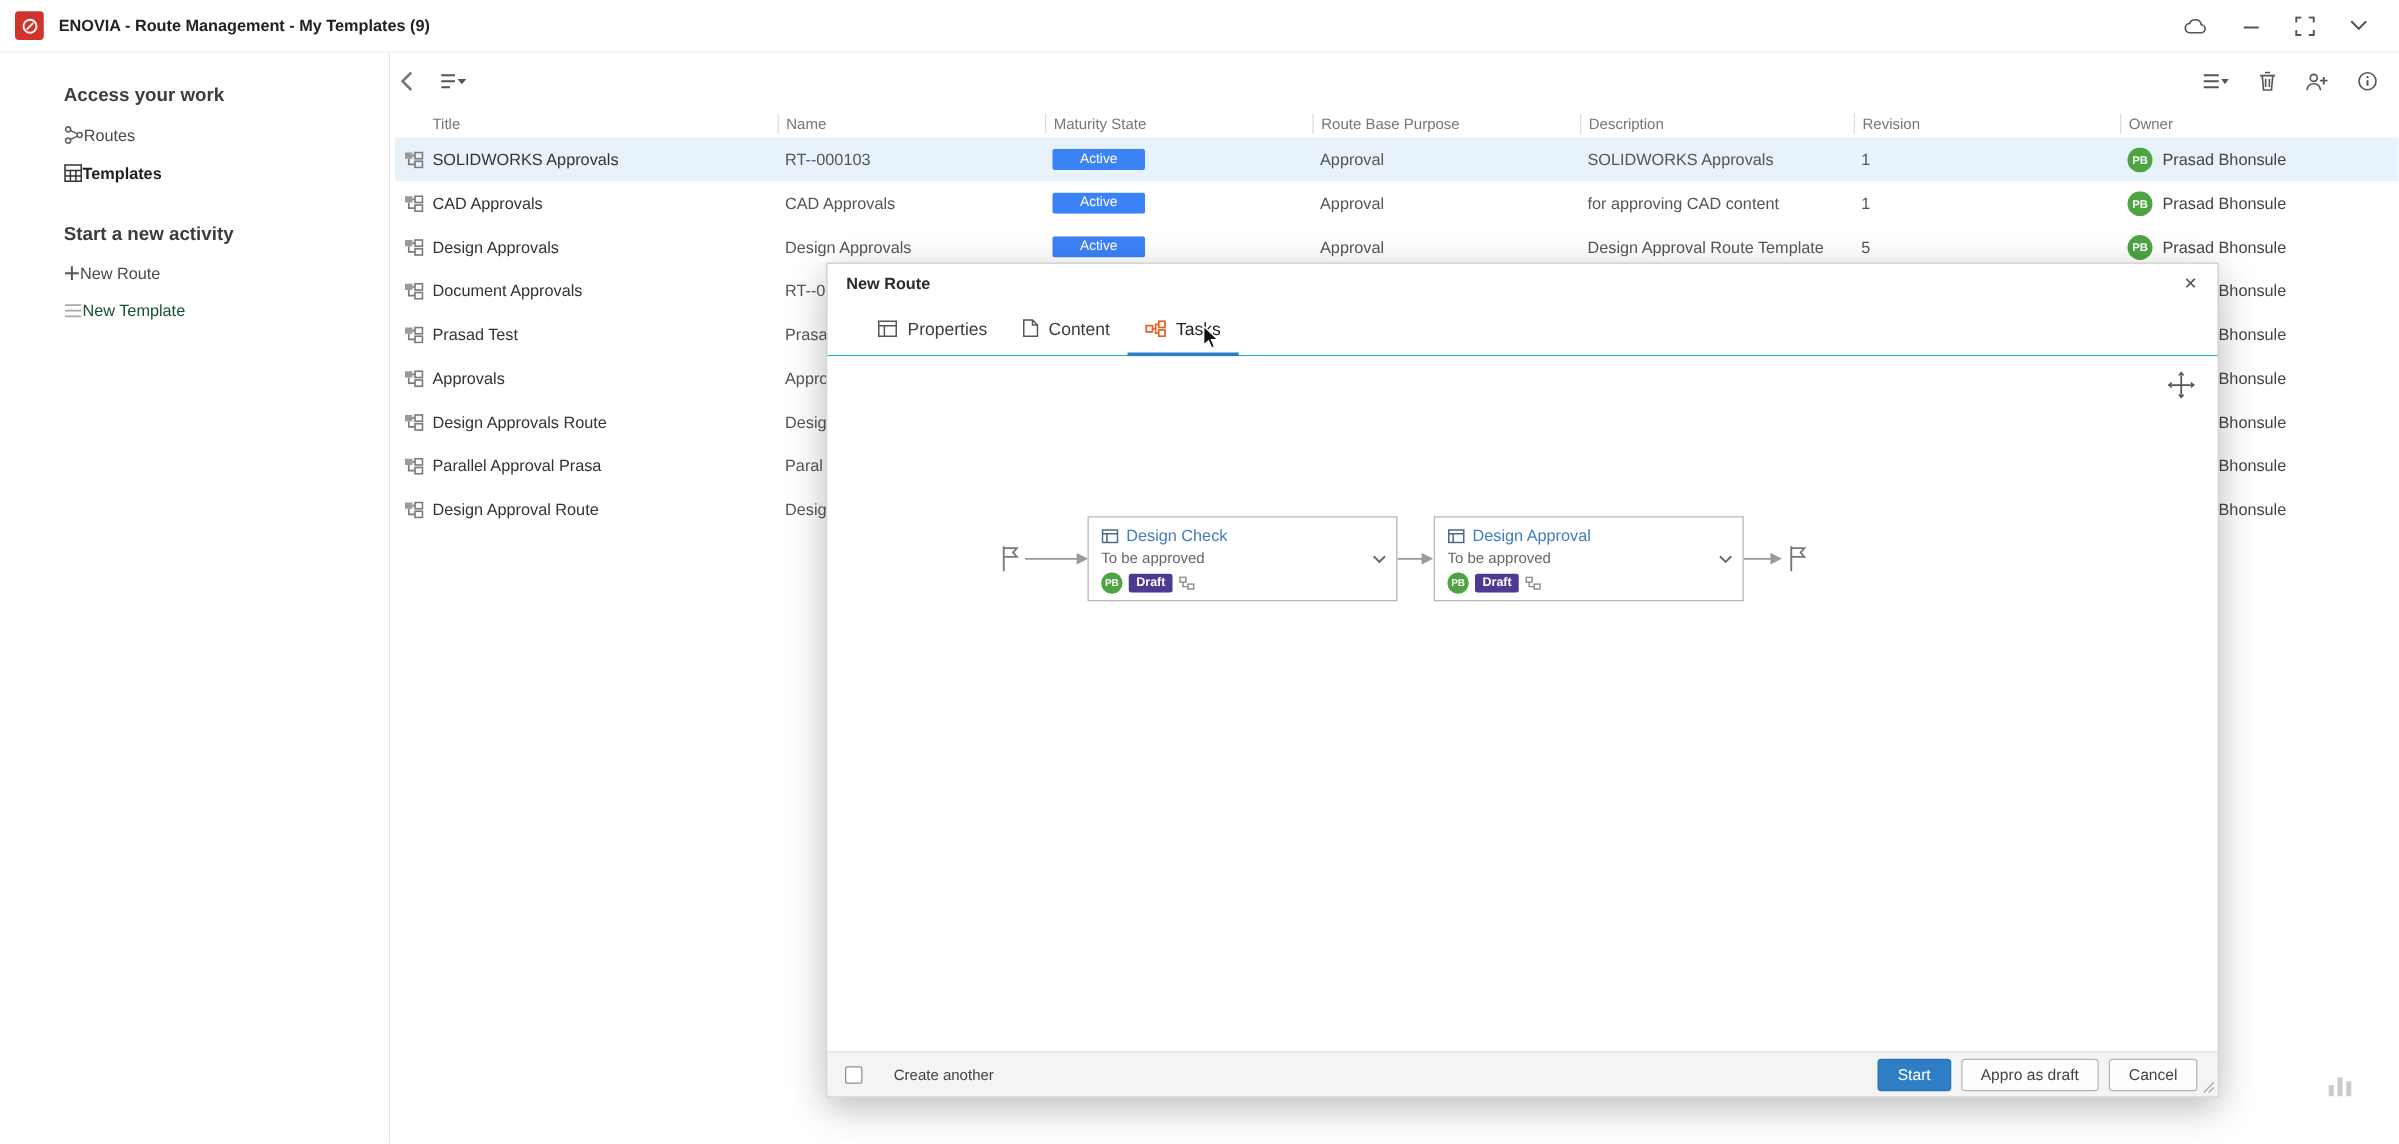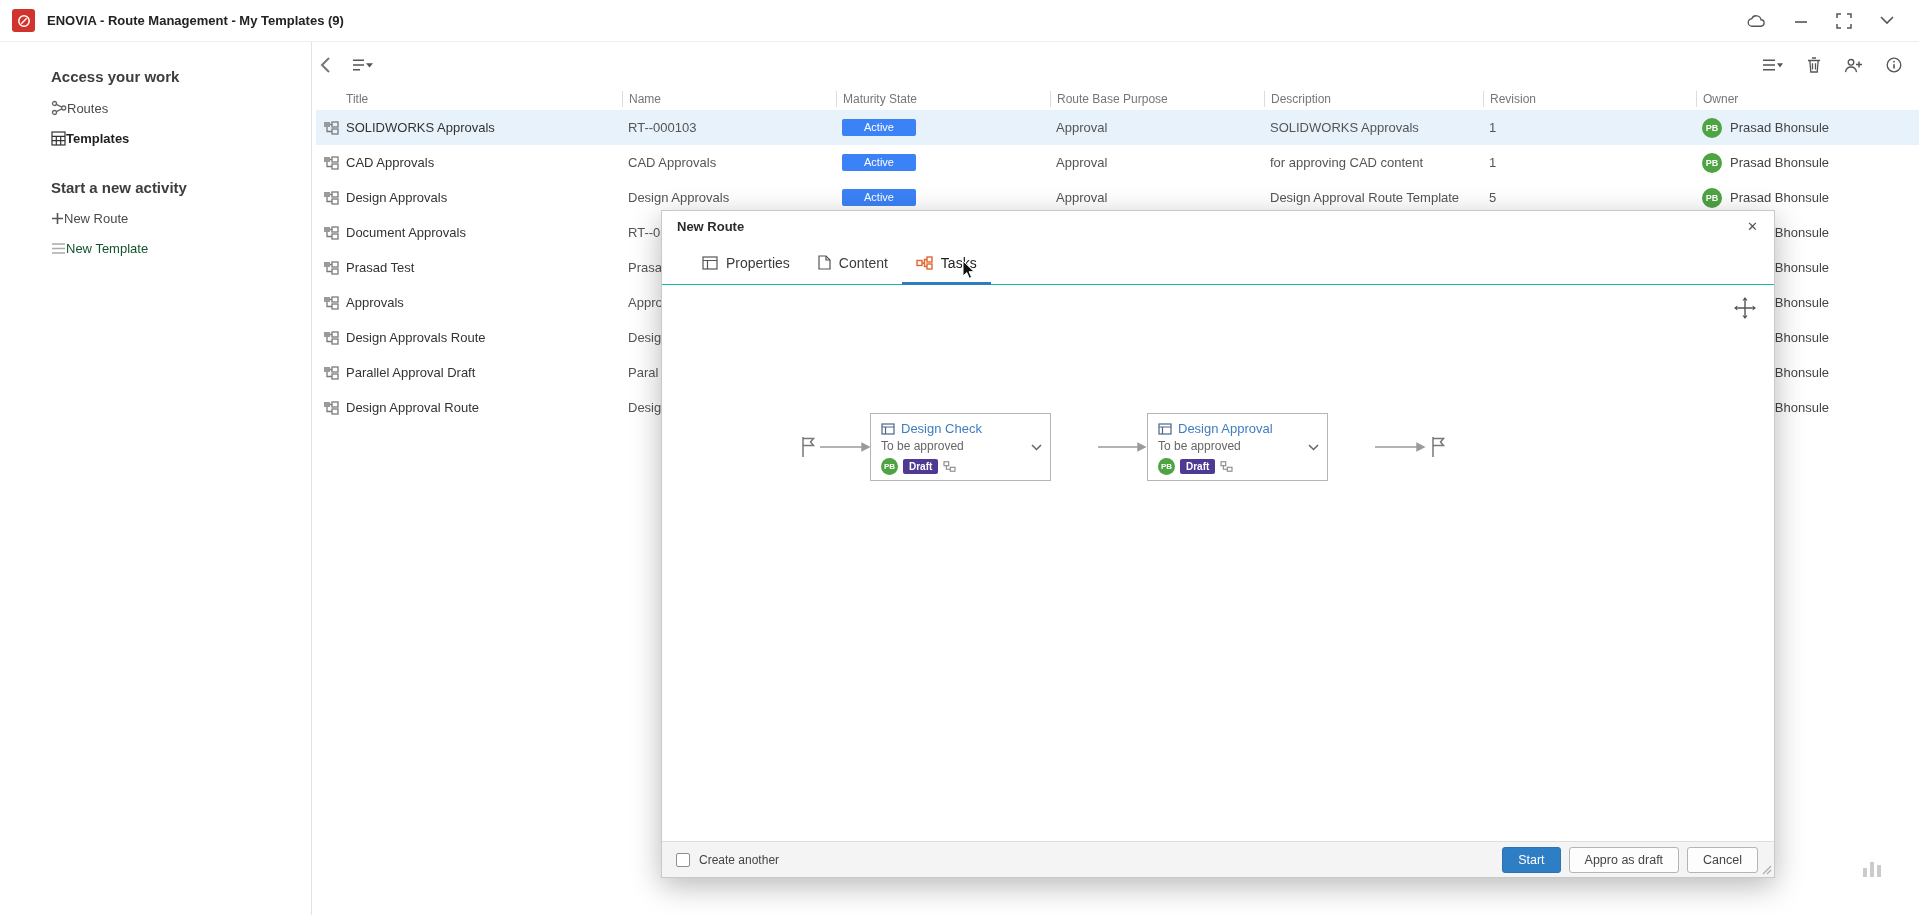--- a/index.html
+++ b/index.html
@@ -50,32 +50,32 @@
   .modal{position:absolute;left:661px;top:210px;width:1114px;height:668px;background:#fff;border:1px solid #c9c9c9;box-shadow:0 8px 28px rgba(0,0,0,.28);display:flex;flex-direction:column;z-index:10}
   .modal-header{height:30px;display:flex;align-items:center;padding:0 10px 0 15px;font-size:13px;font-weight:bold;color:#2b2b2b;flex-shrink:0}
   .modal-close{margin-left:auto;border:none;background:none;font-size:13px;color:#555;cursor:pointer;padding:4px 6px;font-family:inherit}
   .tabs{display:flex;align-items:stretch;padding-left:26px;height:44px;border-bottom:1px solid #14b8a6;flex-shrink:0}
   .tab{display:flex;align-items:center;gap:8px;font-size:14px;color:#3c3c3c;padding:0 14px;position:relative;cursor:pointer}
   .tab.active{color:#222}
   .tab.active::after{content:"";position:absolute;left:0;right:0;bottom:-1px;height:3px;background:#2d7dc3}
   .canvas{flex:1;position:relative;background:#fff;overflow:hidden}
   .pan-icon{position:absolute;top:12px;right:18px;cursor:pointer}
   .flow-flag{position:absolute;top:150px}
-  .task-box{position:absolute;top:128px;width:181px;height:68px;border:1px solid #b5b5b5;background:#fff;display:flex;cursor:pointer}
+  .task-box{position:absolute;top:128px;width:248px;height:68px;border:1px solid #b5b5b5;background:#fff;display:flex;cursor:pointer}
   .task-main{flex:1;padding:7px 0 0 10px;min-width:0}
   .task-title-row{display:flex;align-items:center;gap:6px}
   .task-title{font-size:13px;color:#3f7dbf;white-space:nowrap}
   .task-status{font-size:12px;color:#666;margin:3px 0 5px}
   .task-meta{display:flex;align-items:center;gap:5px}
   .mini-avatar{width:17px;height:17px;border-radius:50%;background:#4ea343;color:#fff;font-size:8px;font-weight:bold;display:flex;align-items:center;justify-content:center}
   .draft-badge{background:#4f3a93;color:#fff;font-size:10px;font-weight:bold;padding:2px 6px;border-radius:2px;line-height:11px}
   .task-caret{width:28px;display:flex;align-items:center;justify-content:center;cursor:pointer}
   .modal-footer{height:36px;background:#f4f4f4;border-top:1px solid #dddddd;display:flex;align-items:center;padding:0 16px 0 14px;flex-shrink:0;gap:8px}
   .checkbox{width:14px;height:14px;border:1px solid #8f8f8f;border-radius:2px;background:#fff;cursor:pointer;flex-shrink:0}
-  .chk-label{font-size:12px;color:#444;margin-left:1px}
+  .chk-label{font-size:12px;color:#444;margin-left:17px}
   .footer-btns{margin-left:auto;display:flex;gap:8px}
   .btn{font-size:12.5px;font-family:inherit;padding:5px 15px;border-radius:3px;border:1px solid #b5b5b5;background:#fdfdfd;color:#444;cursor:pointer;line-height:14px}
   .btn.primary{background:#2e7ec5;border-color:#2a72b2;color:#fff}
   .resize-grip{position:absolute;right:2px;bottom:2px}
 
   
   .mouse-cursor{position:absolute;left:962px;top:260px;z-index:50;pointer-events:none}
   .insights-icon{position:absolute;left:1860px;top:856px;cursor:pointer}
   .connectors{position:absolute;left:0;top:0;pointer-events:none}
 </style>
@@ -380,21 +380,21 @@
           <div class="trow">
             <div class="cell c-title">
               <span class="row-icon">
                 <svg width="16" height="14" viewBox="0 0 16 14" fill="none" stroke="#7a7a7a" stroke-width="1.3">
                   <rect x="1" y="1" width="6" height="5" fill="#9a9a9a" stroke="none"></rect>
                   <rect x="9" y="1" width="6" height="5"></rect>
                   <rect x="9" y="8" width="6" height="5"></rect>
                   <path d="M4 6v4.5h5M7 3.5h2"></path>
                 </svg>
               </span>
-              <span class="cell-text">Parallel Approval Draft</span>
+              <span class="cell-text">Parallel Approval Prasa</span>
             </div>
             <div class="cell">Paral</div>
             <div class="cell"></div>
             <div class="cell"></div>
             <div class="cell"></div>
             <div class="cell"></div>
             <div class="cell c-owner">
               <span class="avatar">PB</span>
               <span class="cell-text">Prasad Bhonsule</span>
             </div>

